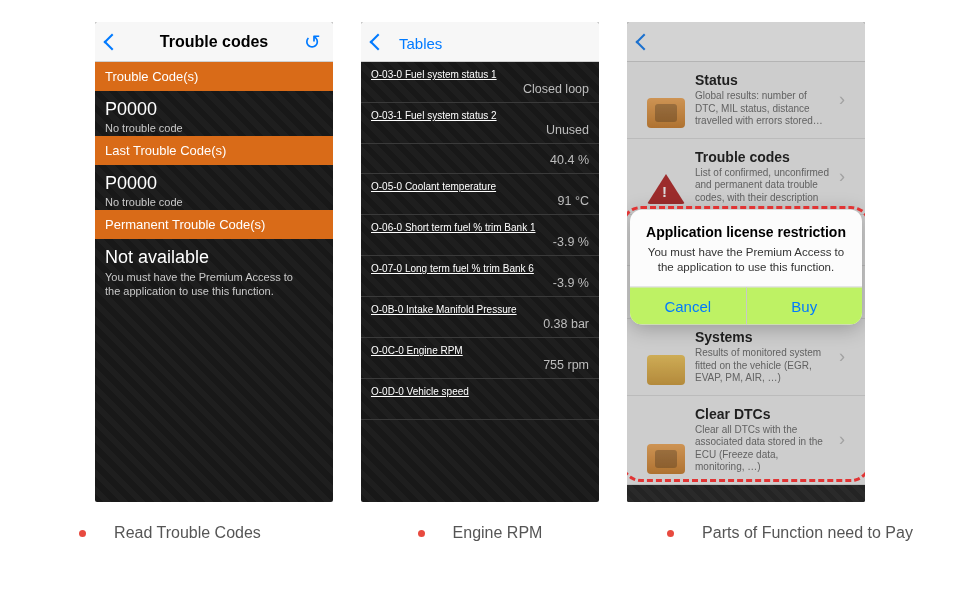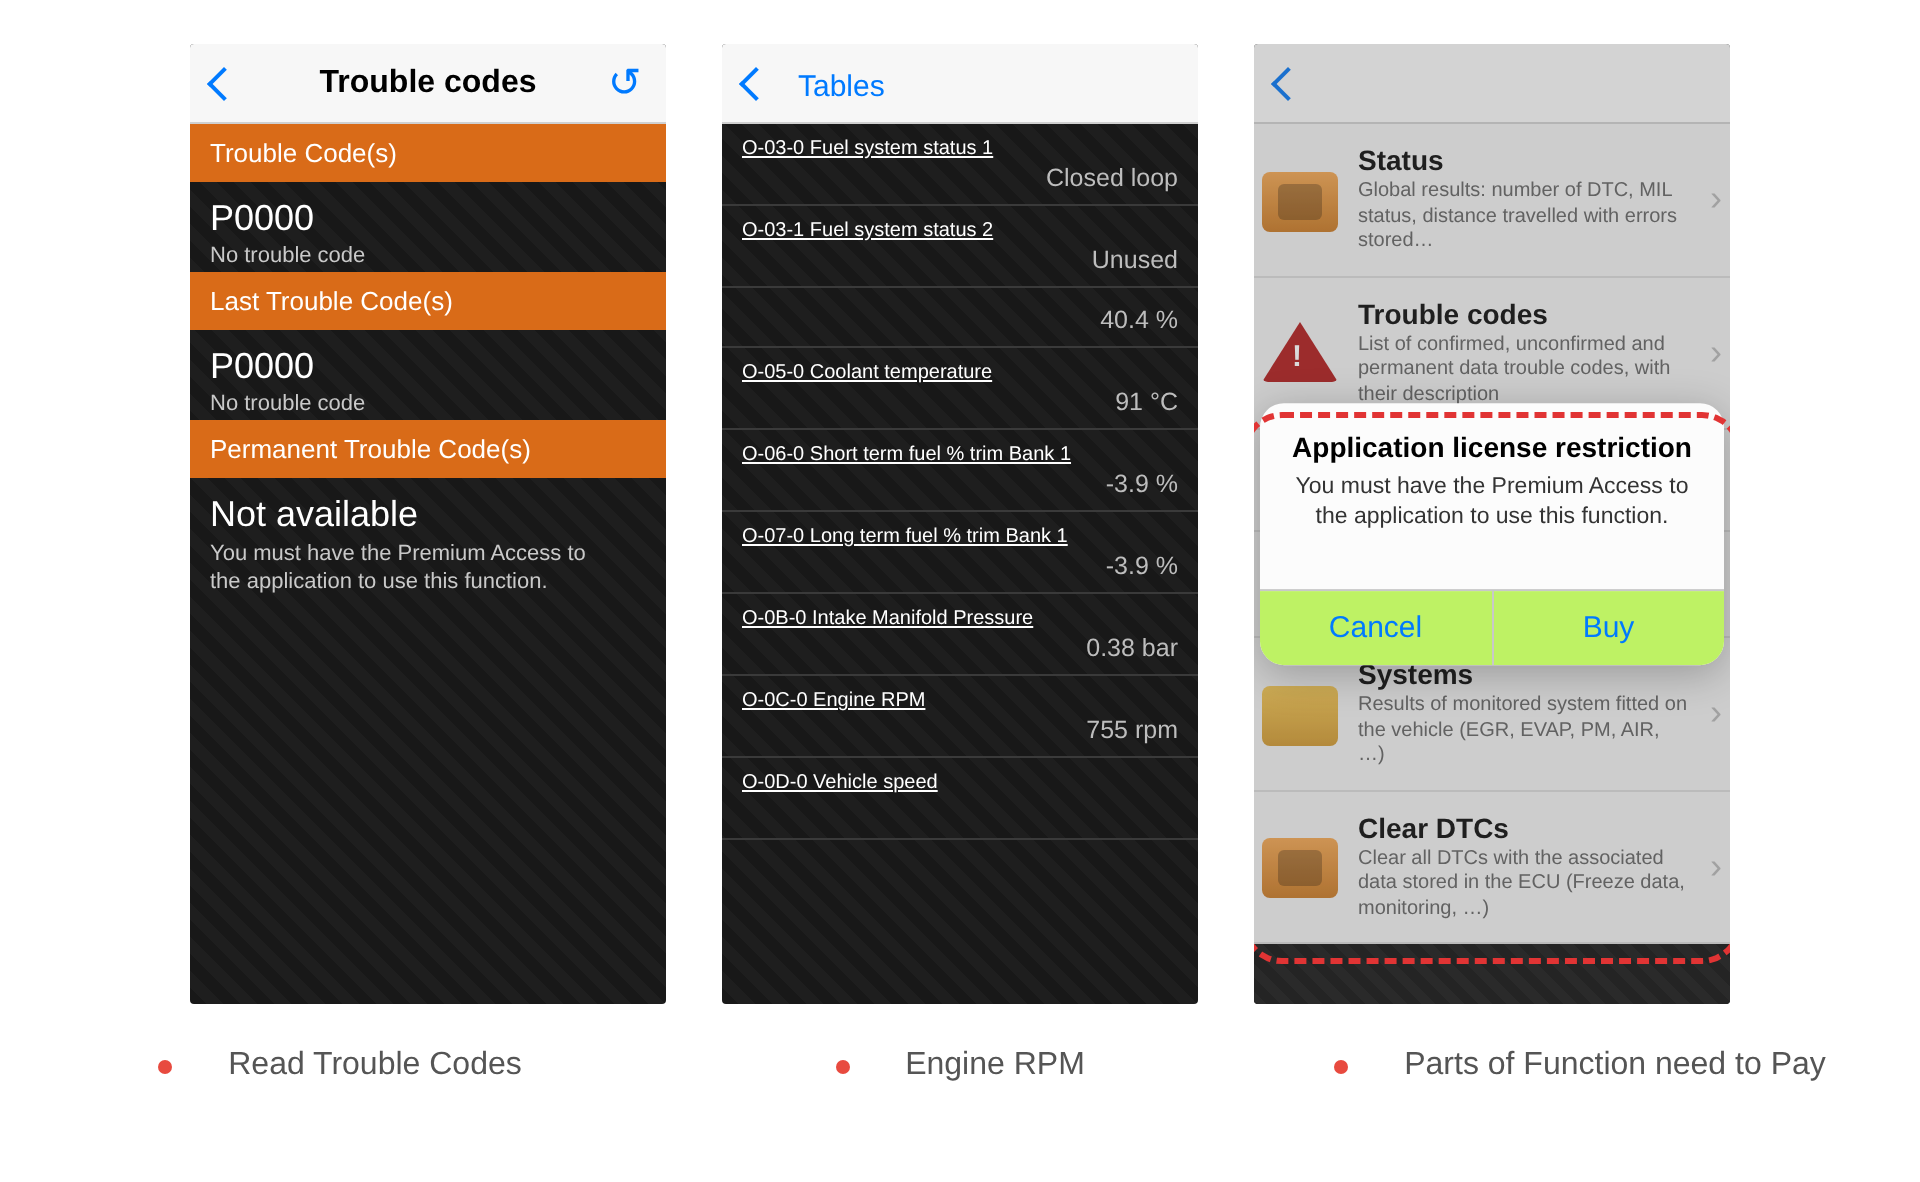--- a/index.html
+++ b/index.html
@@ -109,22 +109,22 @@
     background: rgba(120,120,120,0.15);
     pointer-events: none;
   }
   .dimmed .navbar,
   .dimmed .diag-list {
     filter: grayscale(0.1) brightness(0.92);
   }
   .diag-list { background: #efefef; }
   .diag-row {
     display: flex;
-    align-items: center;
-    padding: 10px 4px;
+    align-items: flex-end;
+    padding: 10px 20px;
     border-bottom: 1px solid #d8d8d8;
     gap: 10px;
     position: relative;
     background: #efefef;
   }
   .diag-icon {
     width: 38px; height: 30px;
     flex-shrink: 0;
     border-radius: 4px;
     margin-top: 2px;
@@ -146,21 +146,21 @@
     position: absolute;
     left: 50%; top: 245px;
     transform: translate(-50%, -50%);
     width: 232px;
     background: #fcfcfc;
     border-radius: 12px;
     overflow: hidden;
     box-shadow: 0 4px 20px rgba(0,0,0,0.25);
     z-index: 5;
   }
-  .alert-body { padding: 14px 14px 28px; text-align: center; }
+  .alert-body { padding: 14px 14px 12px; text-align: center; }
   .alert-title { font-size: 14px; font-weight: 700; color: #000; margin-bottom: 5px; }
   .alert-msg { font-size: 11.5px; color: #333; line-height: 1.3; }
   .alert-btns { display: flex; border-top: 0.5px solid #c8c8c8; }
   .alert-btn {
     flex: 1;
     text-align: center;
     padding: 10px 0;
     color: #007aff;
     font-size: 15px;
     background: #bef264;
@@ -270,21 +270,21 @@
         </div>
         <div class="table-row">
           <div class="tlabel">O-05-0 Coolant temperature</div>
           <div class="tval">91 °C</div>
         </div>
         <div class="table-row">
           <div class="tlabel">O-06-0 Short term fuel % trim Bank 1</div>
           <div class="tval">-3.9 %</div>
         </div>
         <div class="table-row">
-          <div class="tlabel">O-07-0 Long term fuel % trim Bank 1</div>
+          <div class="tlabel">O-07-0 Long term fuel % trim Bank 6</div>
           <div class="tval">-3.9 %</div>
         </div>
         <div class="table-row">
           <div class="tlabel">O-0B-0 Intake Manifold Pressure</div>
           <div class="tval">0.38 bar</div>
         </div>
         <div class="table-row">
           <div class="tlabel">O-0C-0 Engine RPM</div>
           <div class="tval">755 rpm</div>
         </div>

